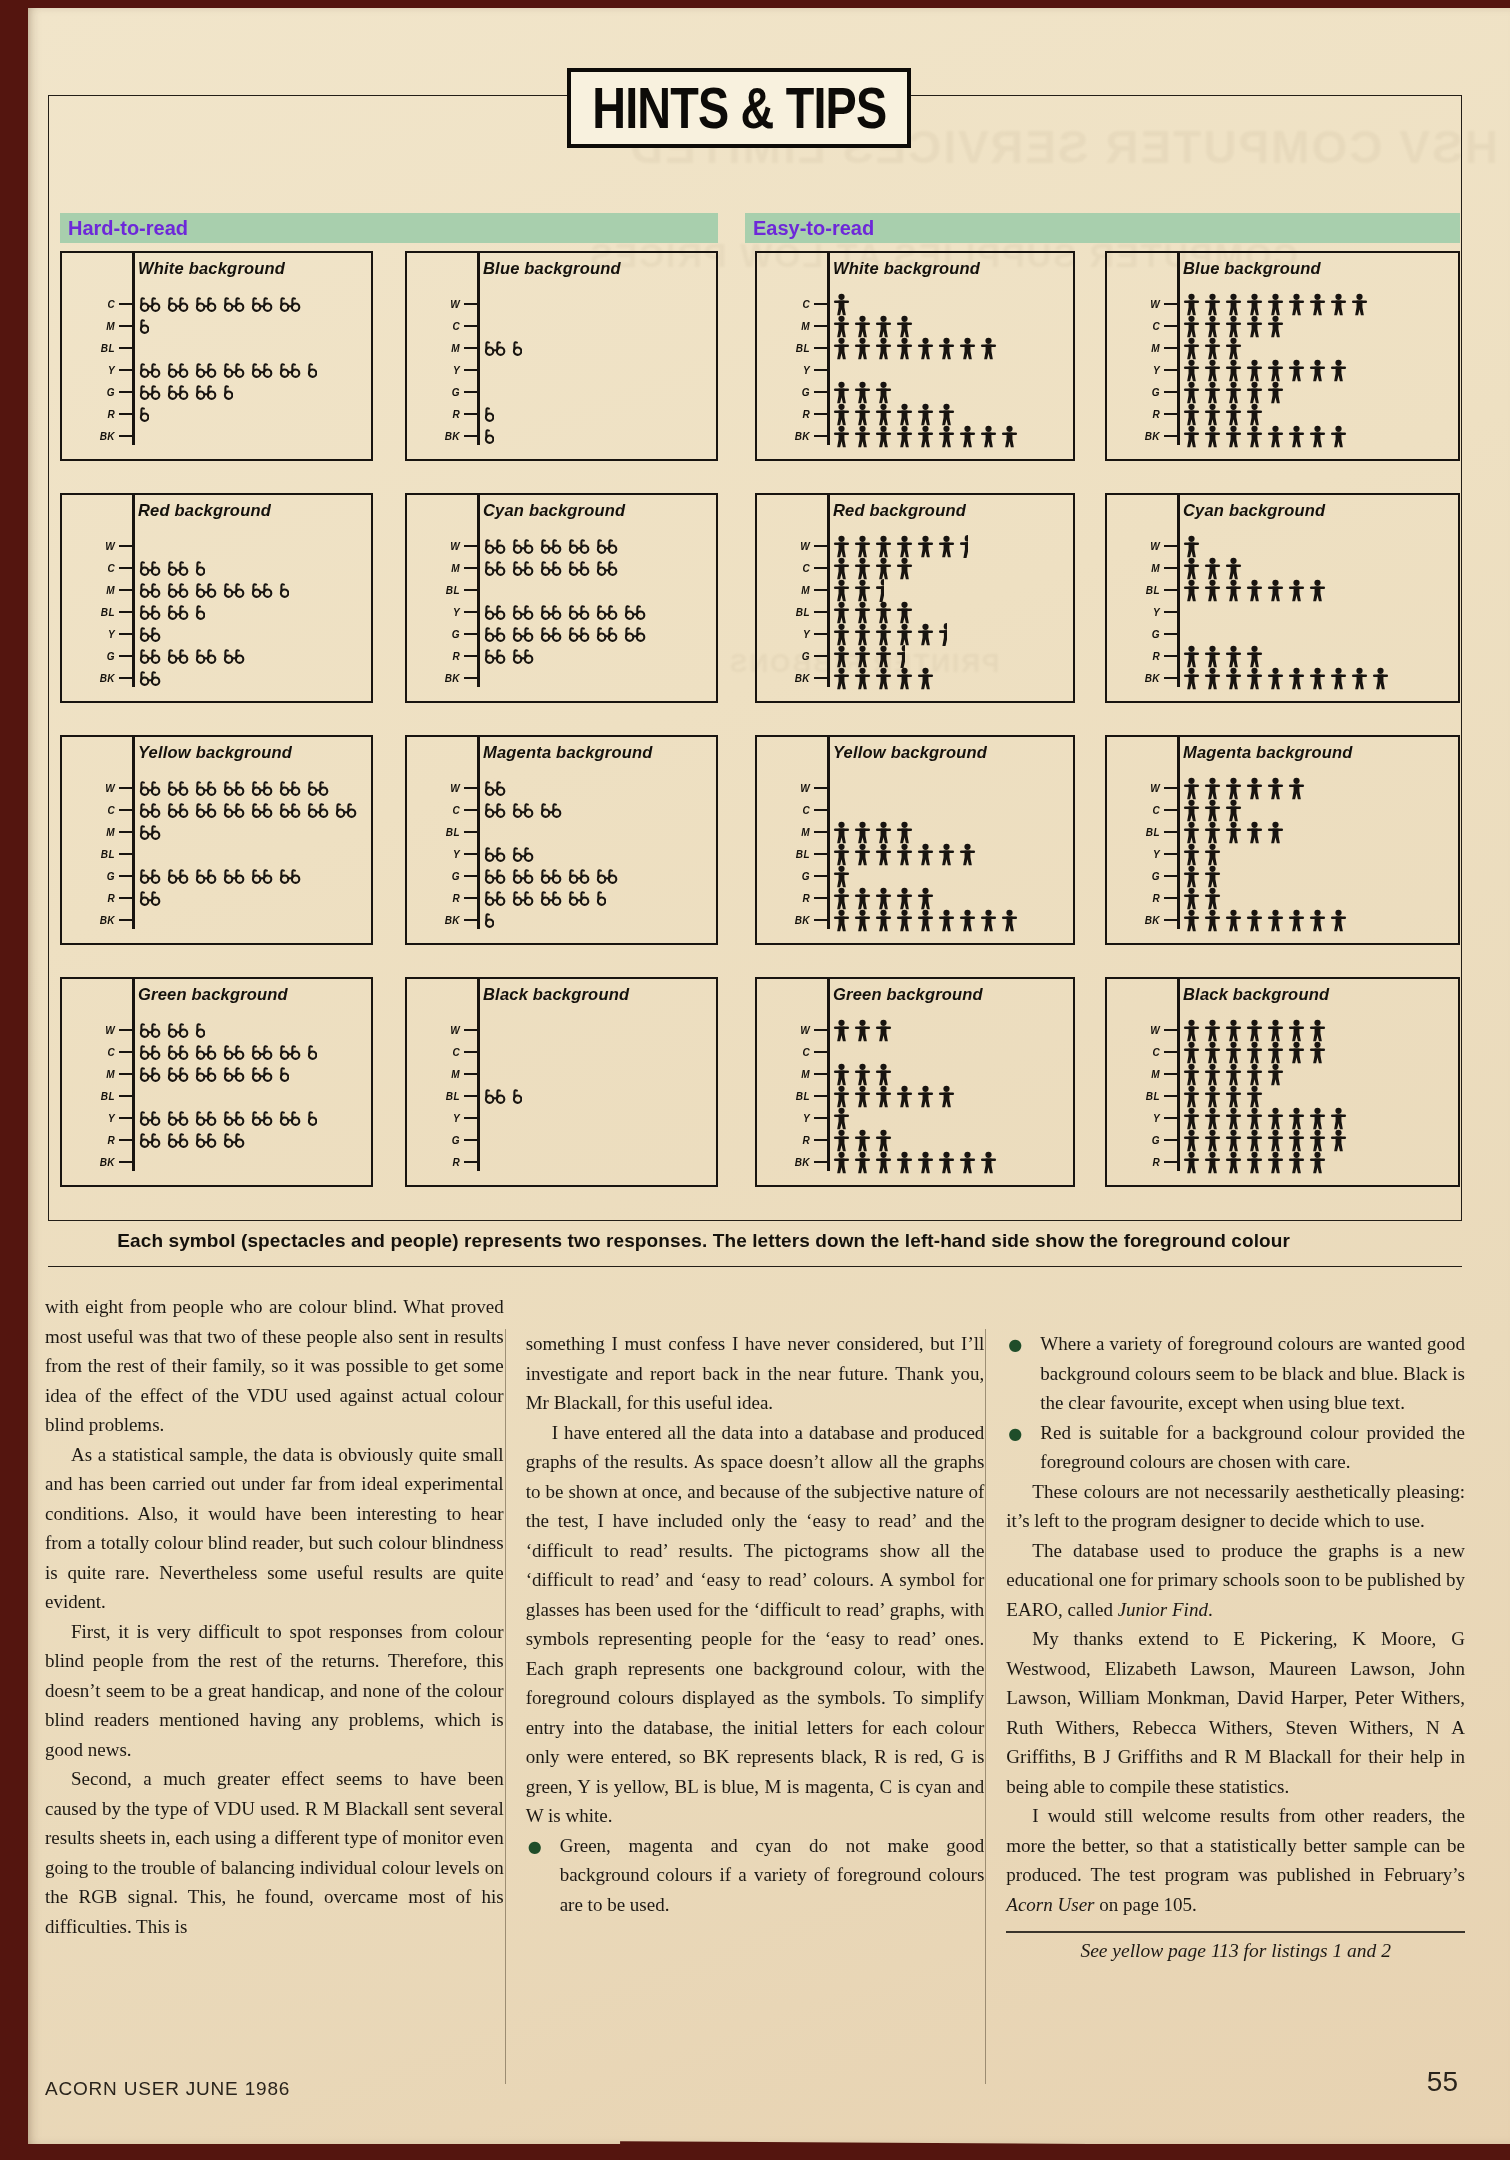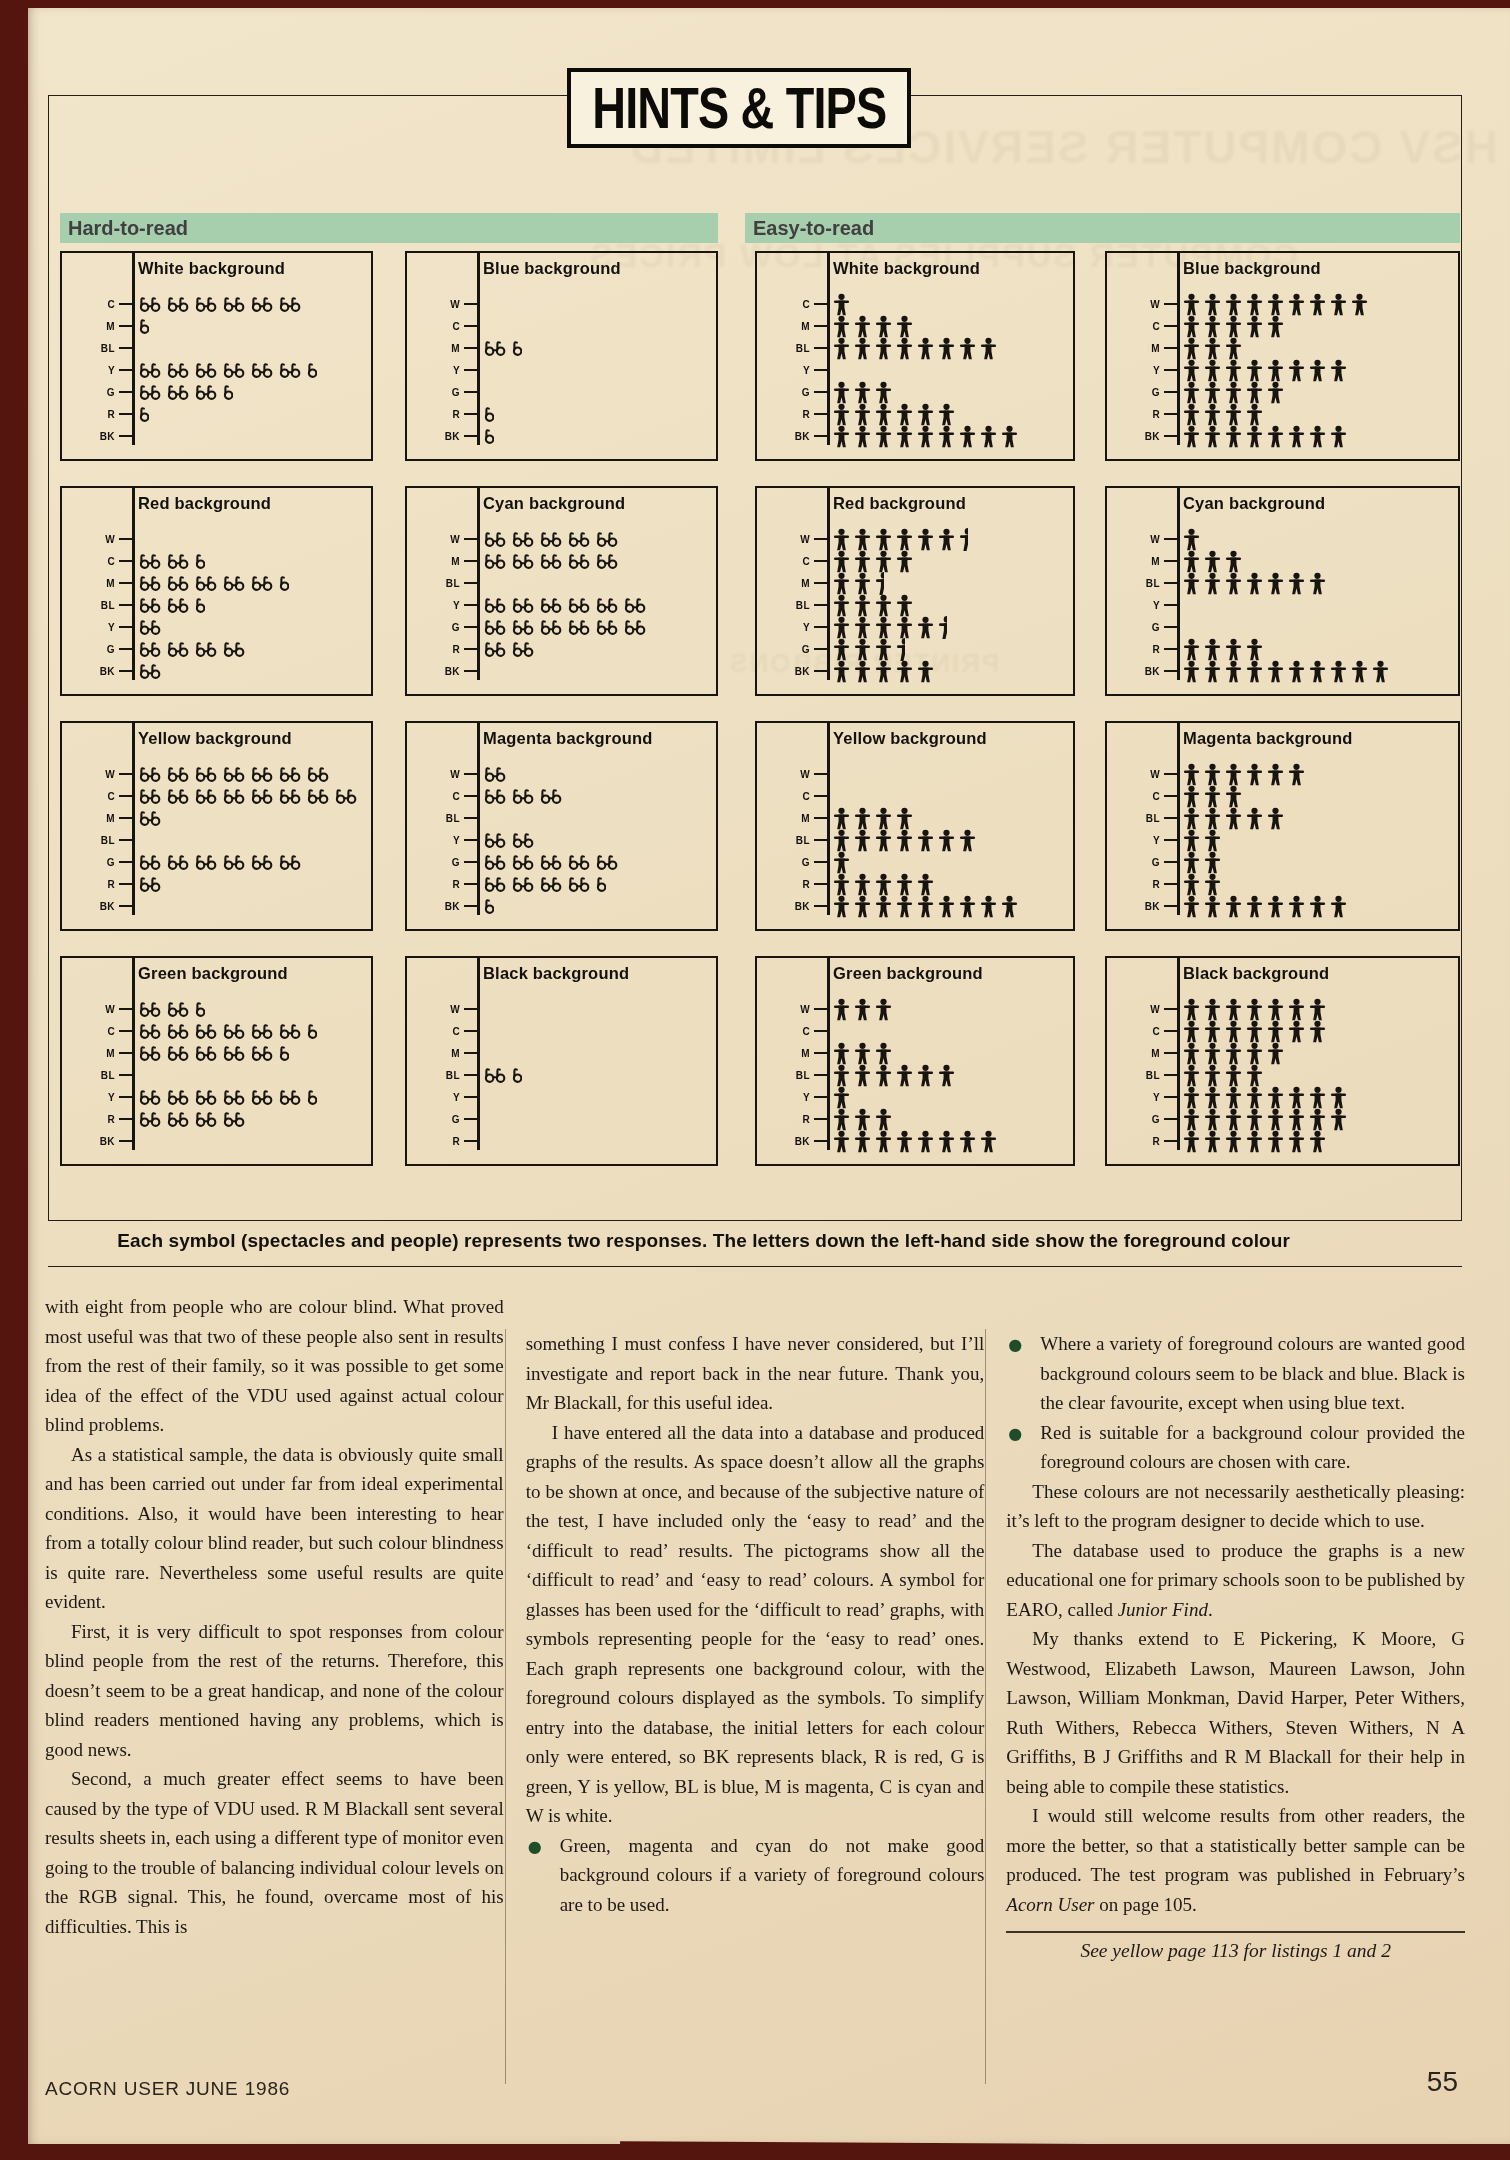--- a/index.html
+++ b/index.html
@@ -48,24 +48,24 @@
   }
   #title-plate .t{
     font-weight:900;font-size:57px;letter-spacing:-1px;color:#0d0b08;
     transform:scaleX(.82);white-space:nowrap;
     font-family:"Liberation Sans",sans-serif;
   }
   .csection{position:absolute;top:205px;}
   #section-hard{left:32px;width:658px;}
   #section-easy{left:717px;width:715px;}
   .bar{
-    height:30px;background:var(--bar);color:#404040;
+    height:30px;background:var(--bar);color:#6d28d9;
     font-weight:700;font-size:20px;line-height:30px;padding-left:8px;
   }
-  .cgrid{display:grid;margin-top:8px;row-gap:25px;}
+  .cgrid{display:grid;margin-top:8px;row-gap:32px;font-style:italic;}
   #section-hard .cgrid{grid-template-columns:313px 313px;column-gap:32px;}
   #section-easy .cgrid{grid-template-columns:320px 355px;column-gap:30px;margin-left:10px;}
   .chart{
     height:210px;border:2px solid #181410;position:relative;
   }
   .ctitle{
     position:absolute;left:76px;top:6px;
     font-weight:700;font-size:16.5px;color:#14110c;letter-spacing:.2px;
   }
   .axis{position:absolute;left:70px;top:0;bottom:14px;width:2.5px;background:#181410;}

